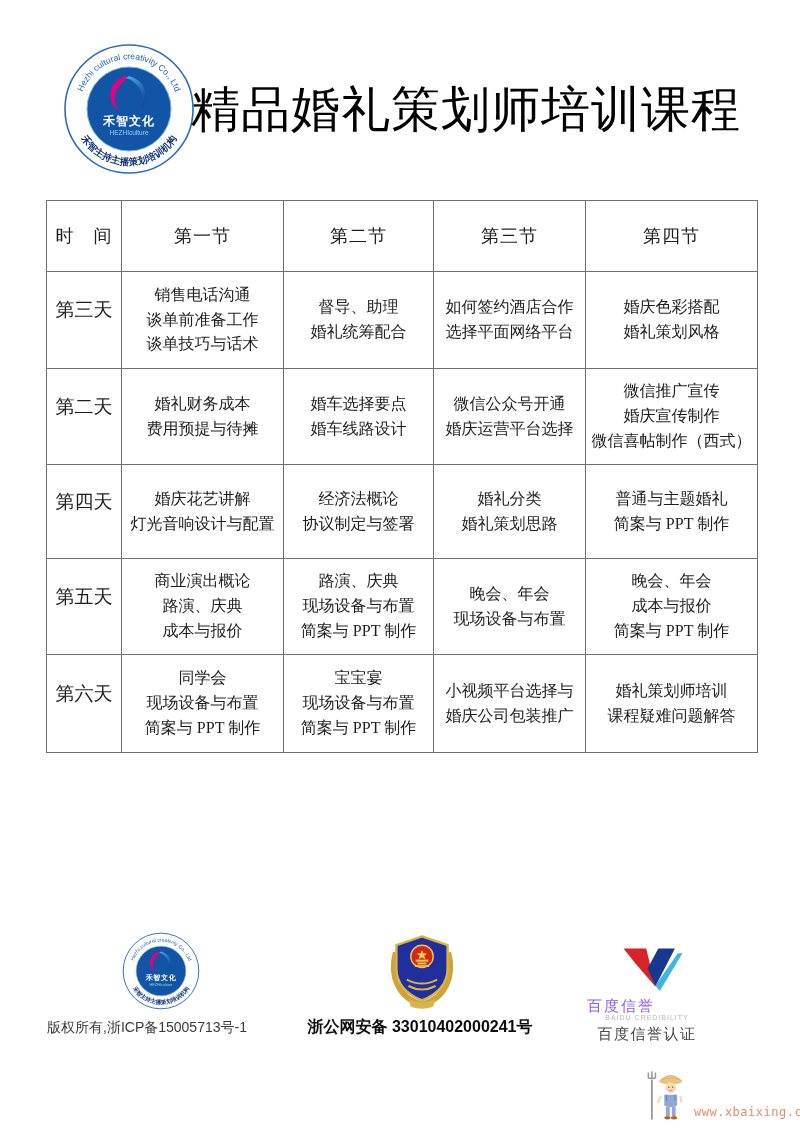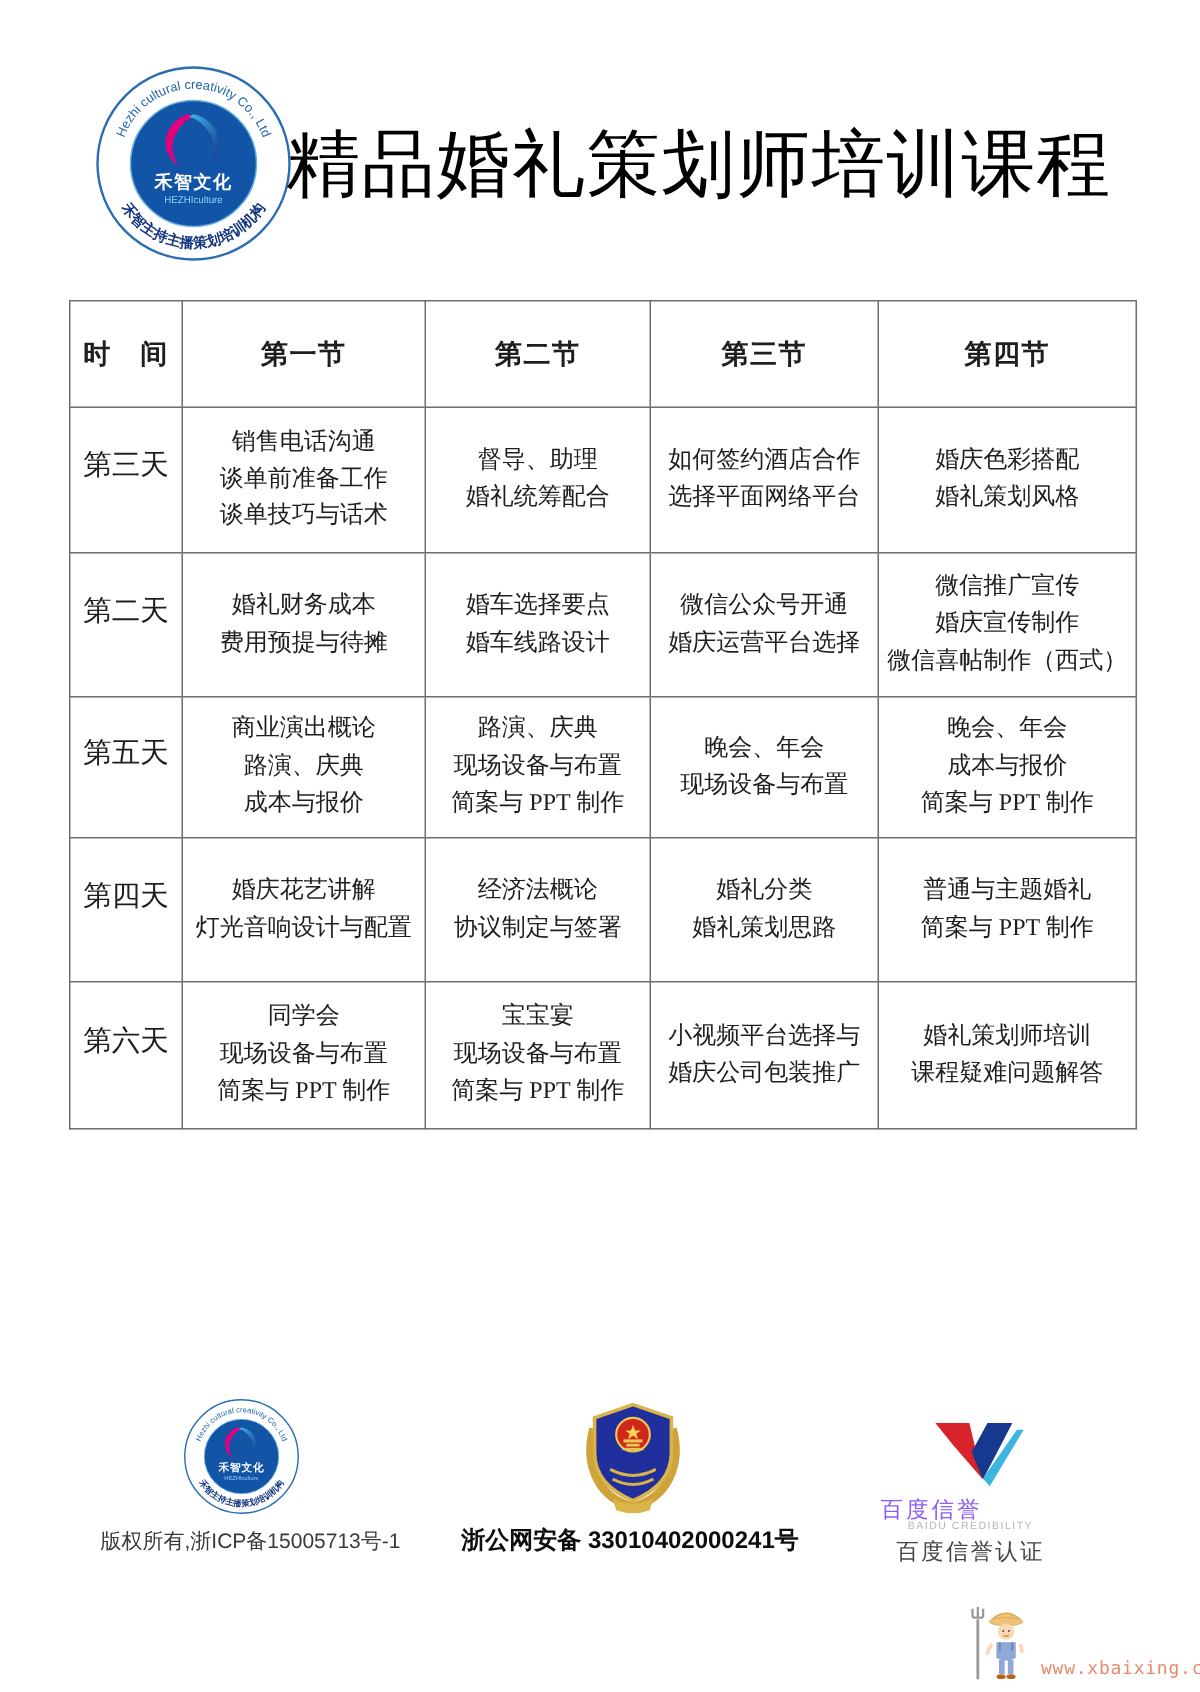--- a/index.html
+++ b/index.html
@@ -22,34 +22,34 @@
   table.course {
     position:absolute; left:46px; top:200px; width:711px;
     border-collapse:collapse; table-layout:fixed;
     font-family:"Liberation Serif","DejaVu Serif",serif; color:#1e1e1e;
   }
   .course th, .course td {
     border:1px solid #6e6e6e; text-align:center; vertical-align:middle;
     white-space:pre-line; padding:2px; overflow:hidden;
   }
   .course thead tr { height:71px; }
-  .course thead th { font-weight:bold; font-size:18px; letter-spacing:1px; }
+  .course thead th { font-weight:normal; font-size:18px; letter-spacing:1px; }
   .course tbody tr:nth-child(1){ height:97px; }
   .course tbody tr:nth-child(2){ height:96px; }
   .course tbody tr:nth-child(3){ height:94px; }
   .course tbody tr:nth-child(4){ height:96px; }
   .course tbody tr:nth-child(5){ height:98px; }
   .course tbody tr:nth-child(6){ height:99px; }
   td.day  { font-size:19px; padding-bottom:22px; }
   td.cell { font-size:16px; line-height:1.55; }
 
   
   .logo-foot   { position:absolute; left:122px; top:932px; }
   .copyright   {
-    position:absolute; left:47px; top:1019px; width:240px; text-align:center;
+    position:absolute; left:47px; top:1019px; width:240px; 
     font-size:14px; color:#3a3a3a;
   }
   .police-badge{ position:absolute; left:383px; top:930px; }
   .police-text {
     position:absolute; left:300px; top:1017px; width:240px; text-align:center;
     font-size:16px; font-weight:bold; color:#0d0d0d;
   }
   .baidu-logo  { position:absolute; left:616px; top:942px; }
   .baidu-cn    {
     position:absolute; left:587px; top:997px; width:120px; text-align:left;
@@ -150,42 +150,42 @@
 费用预提与待摊</td>
       <td class="cell">婚车选择要点
 婚车线路设计</td>
       <td class="cell">微信公众号开通
 婚庆运营平台选择</td>
       <td class="cell">微信推广宣传
 婚庆宣传制作
 微信喜帖制作（西式）</td>
     </tr>
     <tr>
-      <td class="day">第五天</td>
-      <td class="cell">商业演出概论
-路演、庆典
-成本与报价</td>
-      <td class="cell">路演、庆典
-现场设备与布置
-简案与 PPT 制作</td>
-      <td class="cell">晚会、年会
-现场设备与布置</td>
-      <td class="cell">晚会、年会
-成本与报价
-简案与 PPT 制作</td>
-    </tr>
-    <tr>
       <td class="day">第四天</td>
       <td class="cell">婚庆花艺讲解
 灯光音响设计与配置</td>
       <td class="cell">经济法概论
 协议制定与签署</td>
       <td class="cell">婚礼分类
 婚礼策划思路</td>
       <td class="cell">普通与主题婚礼
+简案与 PPT 制作</td>
+    </tr>
+    <tr>
+      <td class="day">第五天</td>
+      <td class="cell">商业演出概论
+路演、庆典
+成本与报价</td>
+      <td class="cell">路演、庆典
+现场设备与布置
+简案与 PPT 制作</td>
+      <td class="cell">晚会、年会
+现场设备与布置</td>
+      <td class="cell">晚会、年会
+成本与报价
 简案与 PPT 制作</td>
     </tr>
     <tr>
       <td class="day">第六天</td>
       <td class="cell">同学会
 现场设备与布置
 简案与 PPT 制作</td>
       <td class="cell">宝宝宴
 现场设备与布置
 简案与 PPT 制作</td>

